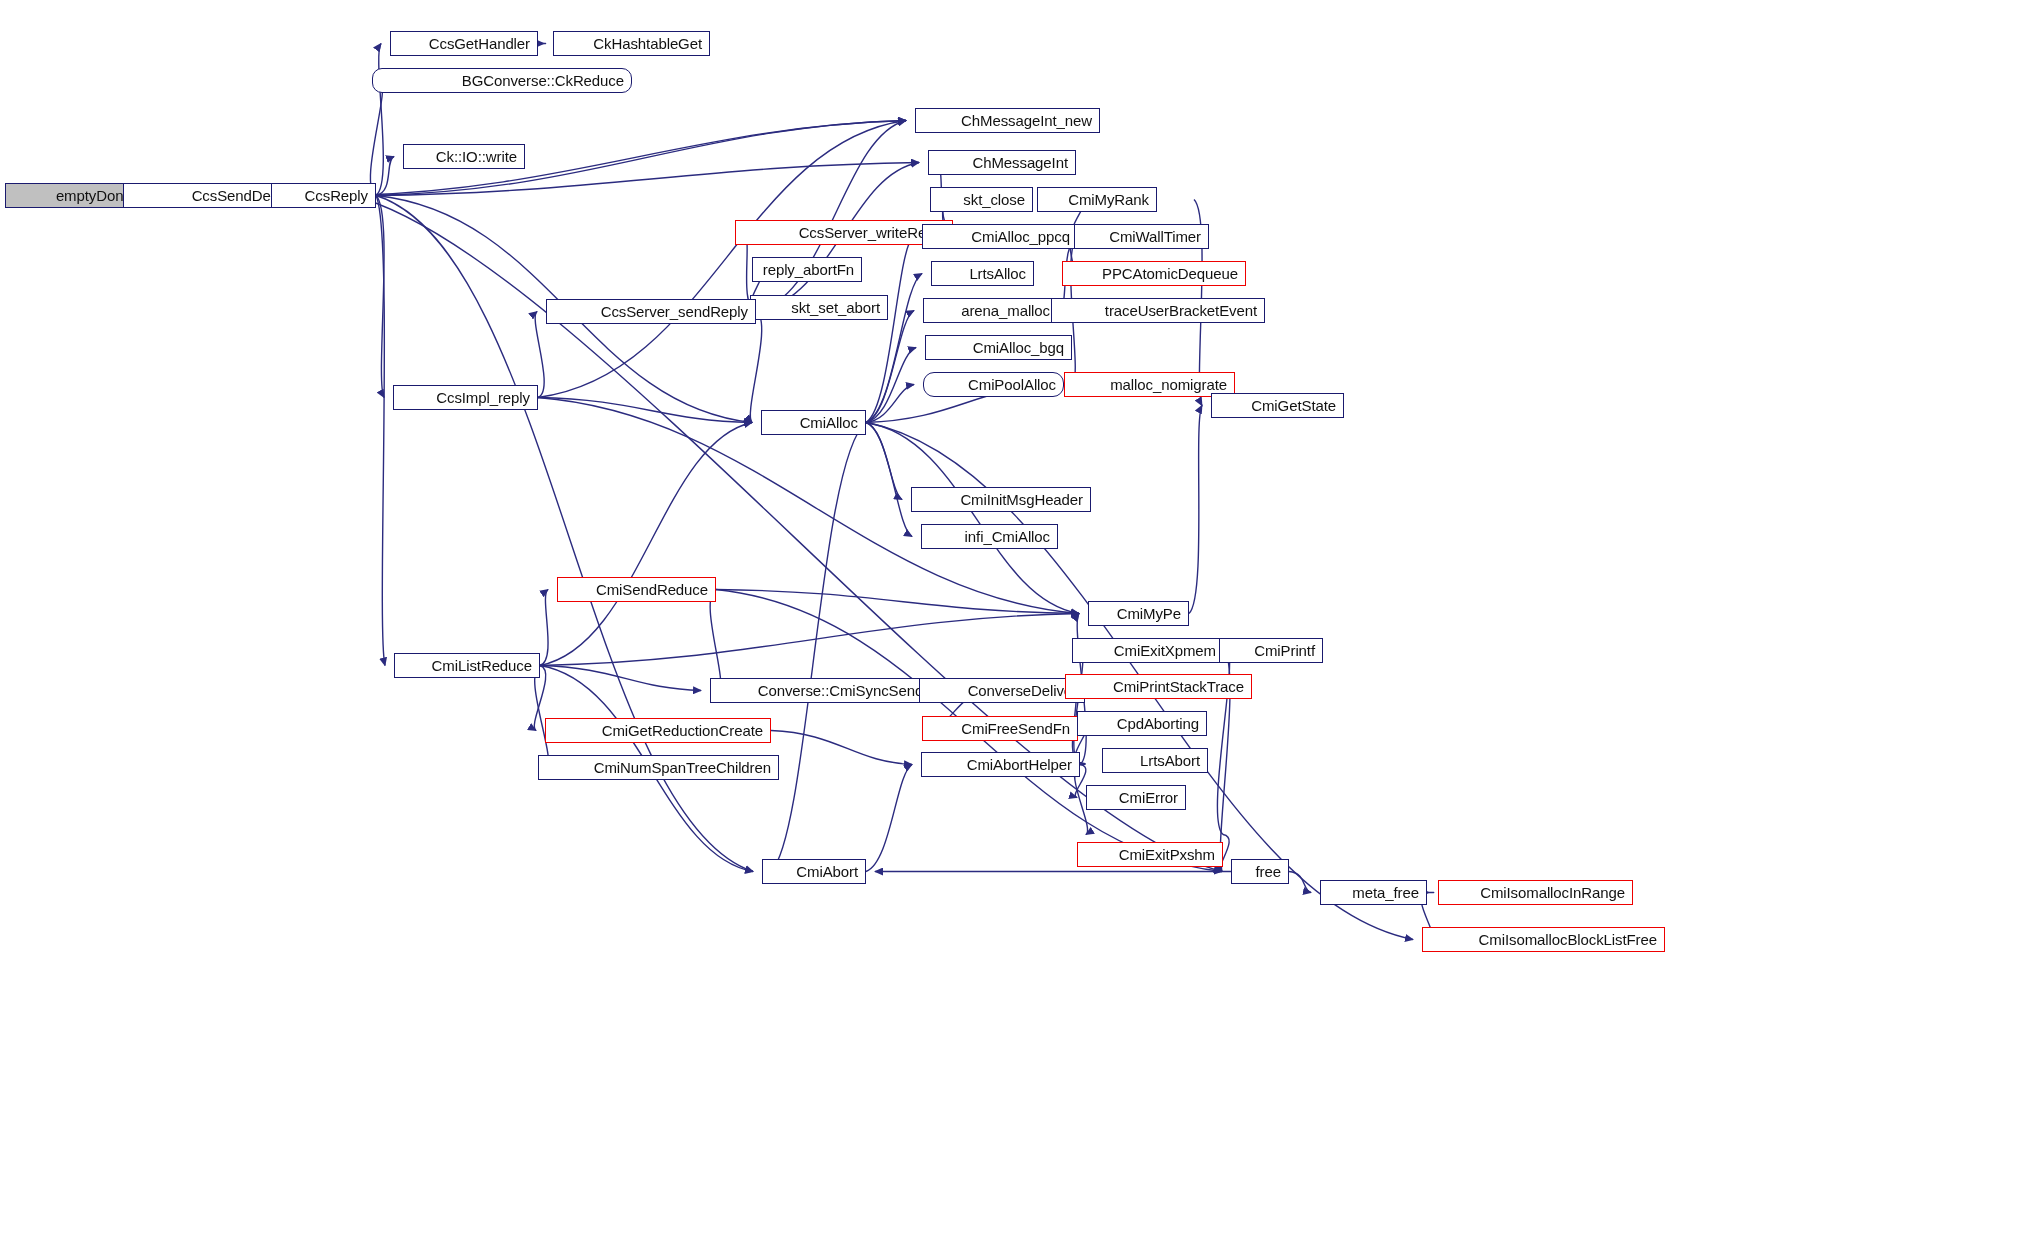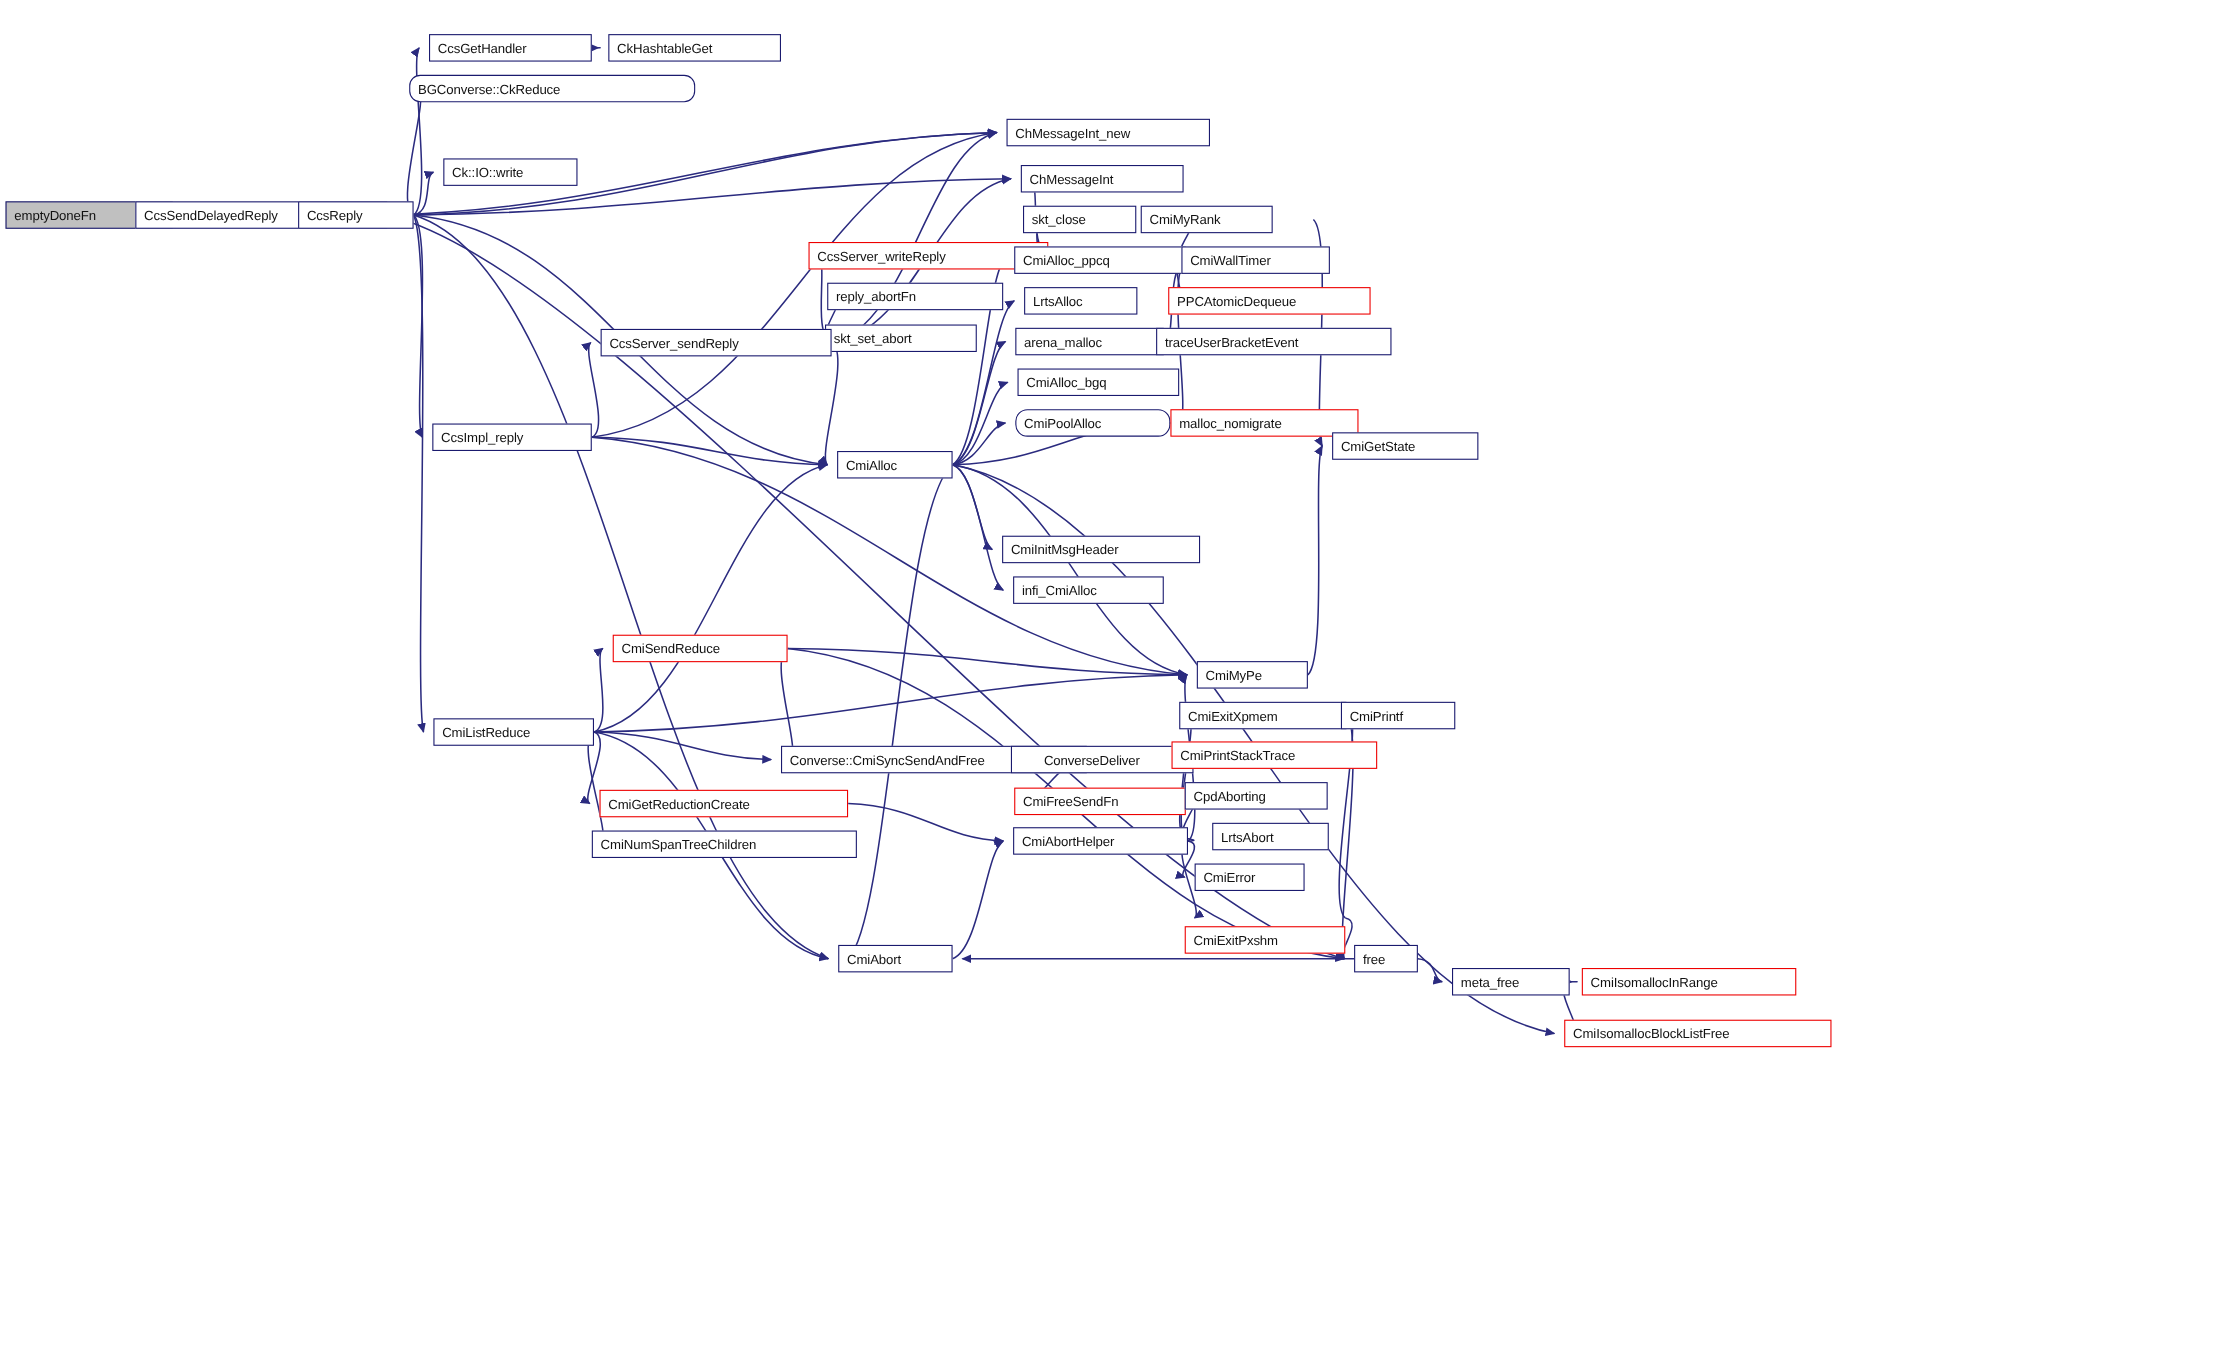--- a/index.html
+++ b/index.html
@@ -22,25 +22,25 @@
     top: 0;
     width: 2032px;
     height: 1235px;
     pointer-events: none;
   }
   .gnode {
     position: absolute;
     box-sizing: border-box;
     display: flex;
     align-items: center;
-    justify-content: flex-start;
+    justify-content: flex-end;
     background: #ffffff;
     border: 1px solid #1a1a6e;
     color: #111111;
-    font-size: 12px;
+    font-size: 15px;
     line-height: 1;
     white-space: nowrap;
     letter-spacing: -0.1px;
     z-index: 5;
   }
   .gnode.red {
     border-color: #ee0000;
   }
   .gnode.root {
     background: #c0c0c0;
@@ -174,21 +174,21 @@
       </div>
       <div class="gnode red" style="left: 735px; top: 220px; width: 218px; height: 25px;">
         <span class="lbl">CcsServer_writeReply</span>
       </div>
       <div class="gnode" style="left: 922px; top: 224px; width: 156px; height: 25px;">
         <span class="lbl">CmiAlloc_ppcq</span>
       </div>
       <div class="gnode" style="left: 1074px; top: 224px; width: 135px; height: 25px;">
         <span class="lbl">CmiWallTimer</span>
       </div>
-      <div class="gnode" style="left: 752px; top: 257px; width: 160px; height: 25px;">
+      <div class="gnode" style="left: 752px; top: 257px; width: 110px; height: 25px;">
         <span class="lbl">reply_abortFn</span>
       </div>
       <div class="gnode" style="left: 931px; top: 261px; width: 103px; height: 25px;">
         <span class="lbl">LrtsAlloc</span>
       </div>
       <div class="gnode red" style="left: 1062px; top: 261px; width: 184px; height: 25px;">
         <span class="lbl">PPCAtomicDequeue</span>
       </div>
       <div class="gnode" style="left: 750px; top: 295px; width: 138px; height: 25px;">
         <span class="lbl">skt_set_abort</span>

